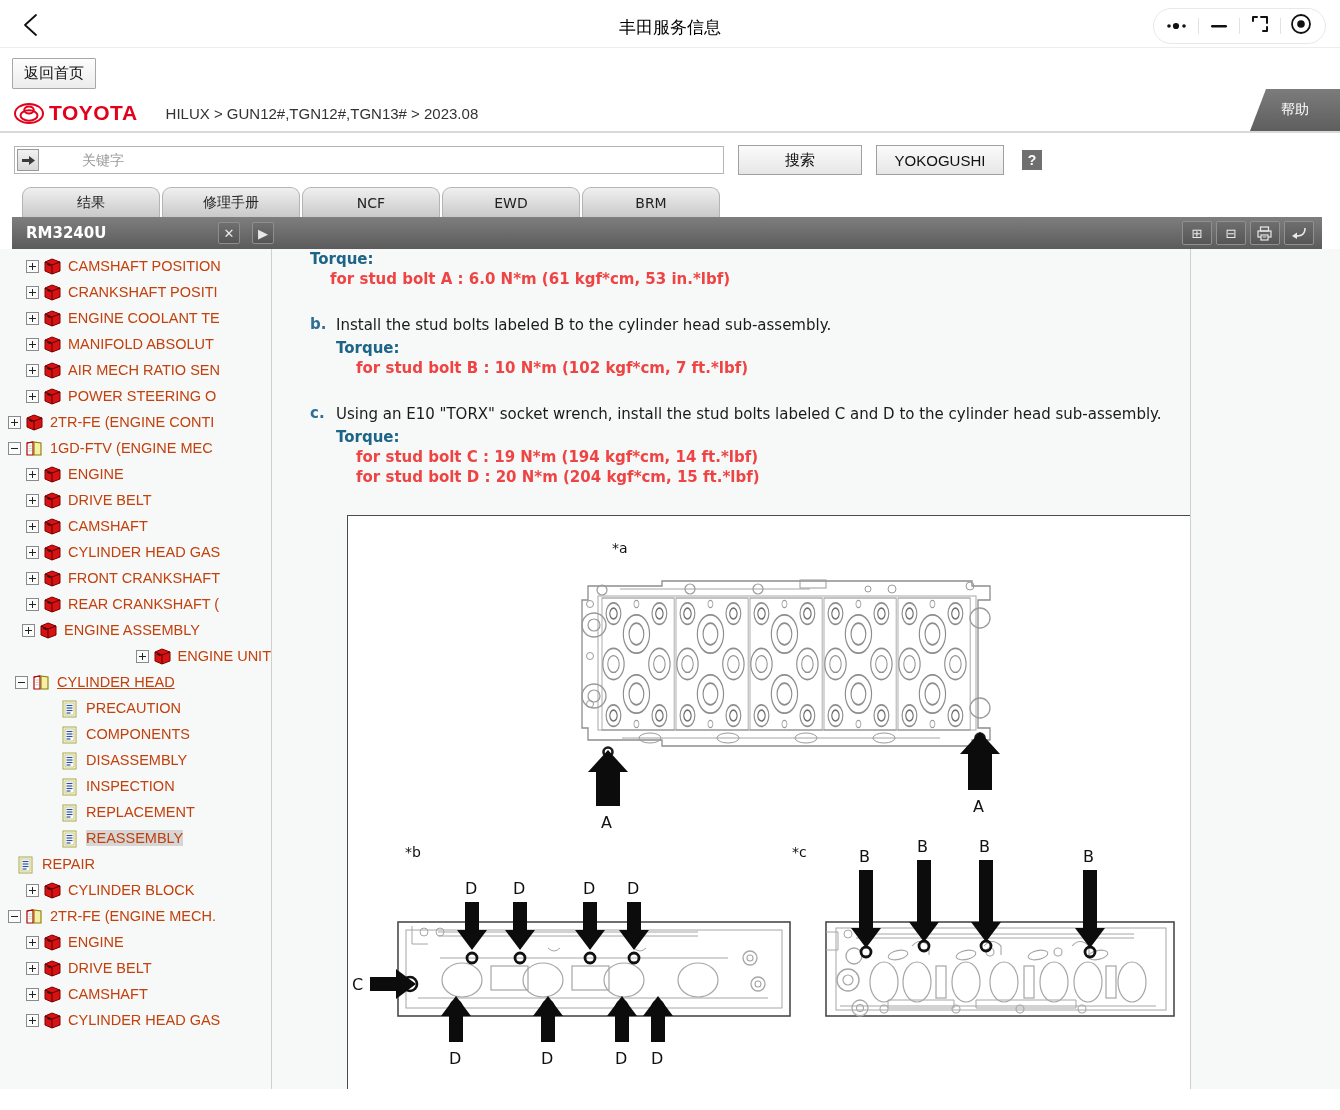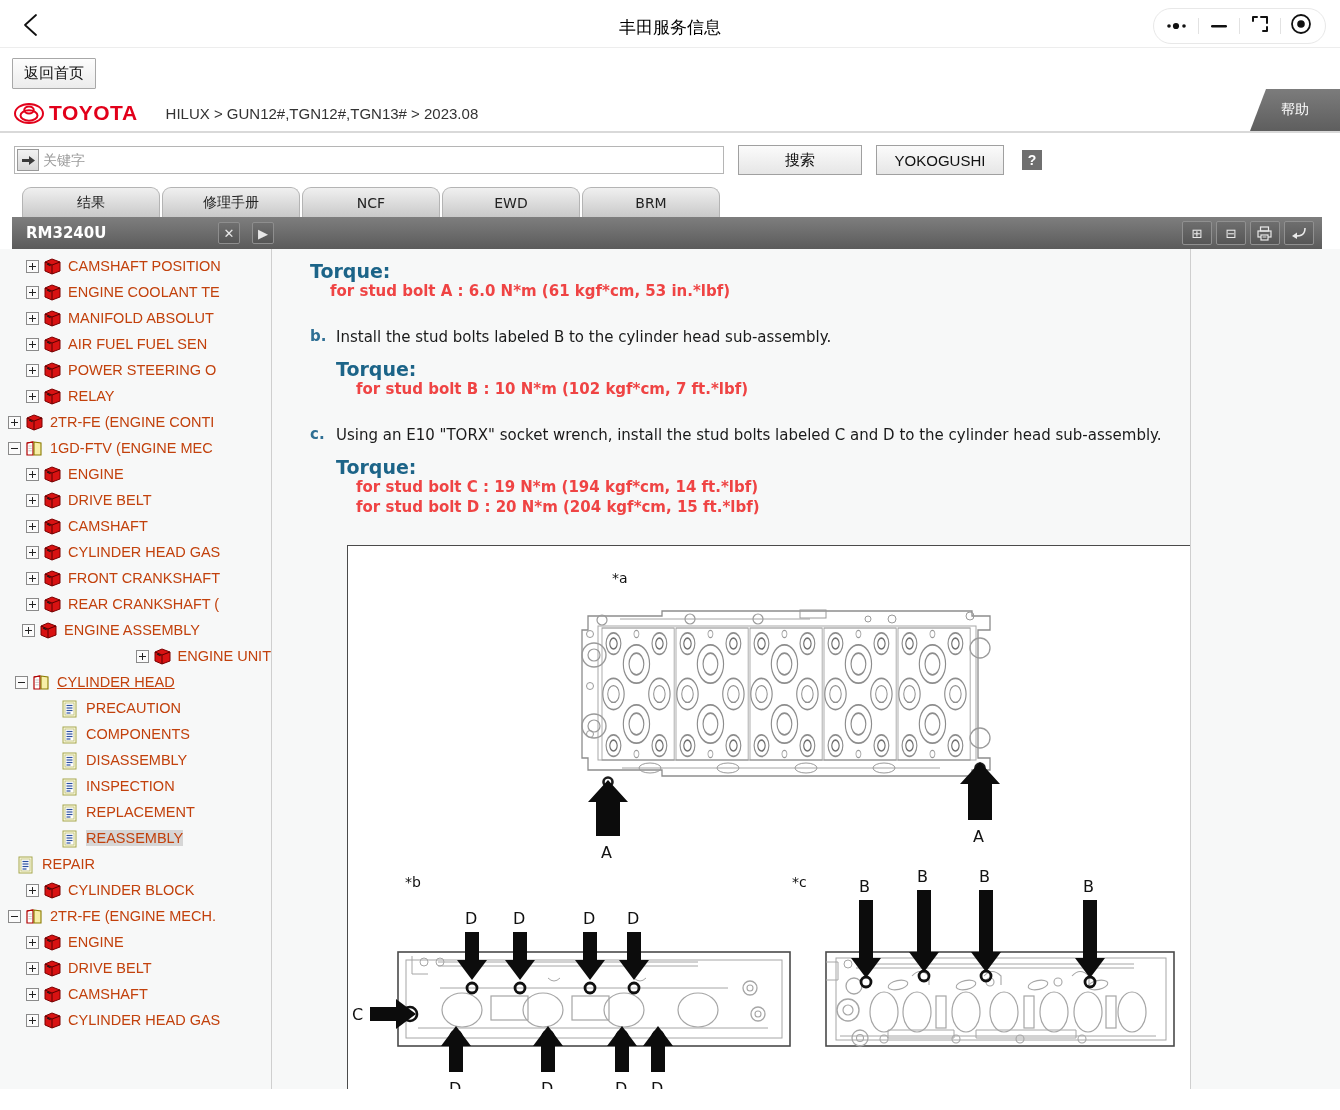--- a/index.html
+++ b/index.html
@@ -96,21 +96,21 @@
   .search-row {
     display: flex; align-items: center;
     padding: 12px 0 10px 14px;
     gap: 14px;
   }
   .search-field {
     position: relative;
     width: 710px; height: 28px;
     border: 1px solid #b5b5b5;
     background: #fff;
-    display: flex; align-items: center;
+    display: flex; align-items: center; gap: 39px;
   }
   .search-arrow {
     width: 22px; height: 22px; margin-left: 2px;
     background: linear-gradient(180deg,#f2f2f2,#d8d8d8);
     border: 1px solid #9a9a9a;
     display: flex; align-items: center; justify-content: center;
     flex: 0 0 auto;
   }
   .search-input {
     border: 0; outline: 0;
@@ -234,24 +234,23 @@
 
   
   .doc-pane {
     flex: 1 1 auto; height: 840px;
     background: #f7f8f8;
     overflow: hidden;
     position: relative;
   }
   .doc-content { padding: 0 0 0 38px; }
   .torque-hdr {
-    color: #1c6488; font-weight: bold; font-size: 19px;
+    color: #1c6488; font-weight: bold; font-size: 15px;
     font-family: "DejaVu Sans", sans-serif;
     line-height: 20px;
-    margin-top: 12px;
   }
   .torque-line {
     color: #ef4444; font-weight: bold; font-size: 15px;
     font-family: "DejaVu Sans", sans-serif;
     padding-left: 20px; line-height: 20px;
   }
   .step {
     display: flex; margin-top: 26px;
   }
   .step-mark {
@@ -422,61 +421,61 @@
             <span class="tlabel">CAMSHAFT POSITION</span>
           </div>
           <div class="tnode" style="padding-left: 26px;">
             <span class="toggle plus"></span>
             <span class="ico"><svg width="19" height="17" viewBox="0 0 19 17" aria-hidden="true">
                 <path d="M2 4 L9 1 L17 4 L17 13 L9 16 L2 13 Z" fill="#d81212" stroke="#7a0000" stroke-width="1"></path>
                 <path d="M2 4 L9 7 L17 4" fill="none" stroke="#5a0000" stroke-width="1"></path>
                 <path d="M9 7 L9 16" stroke="#5a0000" stroke-width="1"></path>
                 <path d="M4 6 L7.5 7.6" stroke="#1a1a1a" stroke-width="1.2"></path>
               </svg></span>
+            <span class="tlabel">CRANKSHAFT POSITI</span>
+          </div>
+          <div class="tnode" style="padding-left: 26px;">
+            <span class="toggle plus"></span>
+            <span class="ico"><svg width="19" height="17" viewBox="0 0 19 17" aria-hidden="true">
+                <path d="M2 4 L9 1 L17 4 L17 13 L9 16 L2 13 Z" fill="#d81212" stroke="#7a0000" stroke-width="1"></path>
+                <path d="M2 4 L9 7 L17 4" fill="none" stroke="#5a0000" stroke-width="1"></path>
+                <path d="M9 7 L9 16" stroke="#5a0000" stroke-width="1"></path>
+                <path d="M4 6 L7.5 7.6" stroke="#1a1a1a" stroke-width="1.2"></path>
+              </svg></span>
             <span class="tlabel">ENGINE COOLANT TE</span>
           </div>
           <div class="tnode" style="padding-left: 26px;">
             <span class="toggle plus"></span>
             <span class="ico"><svg width="19" height="17" viewBox="0 0 19 17" aria-hidden="true">
                 <path d="M2 4 L9 1 L17 4 L17 13 L9 16 L2 13 Z" fill="#d81212" stroke="#7a0000" stroke-width="1"></path>
                 <path d="M2 4 L9 7 L17 4" fill="none" stroke="#5a0000" stroke-width="1"></path>
                 <path d="M9 7 L9 16" stroke="#5a0000" stroke-width="1"></path>
                 <path d="M4 6 L7.5 7.6" stroke="#1a1a1a" stroke-width="1.2"></path>
               </svg></span>
             <span class="tlabel">MANIFOLD ABSOLUT</span>
           </div>
           <div class="tnode" style="padding-left: 26px;">
             <span class="toggle plus"></span>
             <span class="ico"><svg width="19" height="17" viewBox="0 0 19 17" aria-hidden="true">
                 <path d="M2 4 L9 1 L17 4 L17 13 L9 16 L2 13 Z" fill="#d81212" stroke="#7a0000" stroke-width="1"></path>
                 <path d="M2 4 L9 7 L17 4" fill="none" stroke="#5a0000" stroke-width="1"></path>
                 <path d="M9 7 L9 16" stroke="#5a0000" stroke-width="1"></path>
                 <path d="M4 6 L7.5 7.6" stroke="#1a1a1a" stroke-width="1.2"></path>
               </svg></span>
-            <span class="tlabel">AIR FUEL FUEL SEN</span>
+            <span class="tlabel">AIR MECH RATIO SEN</span>
           </div>
           <div class="tnode" style="padding-left: 26px;">
             <span class="toggle plus"></span>
             <span class="ico"><svg width="19" height="17" viewBox="0 0 19 17" aria-hidden="true">
                 <path d="M2 4 L9 1 L17 4 L17 13 L9 16 L2 13 Z" fill="#d81212" stroke="#7a0000" stroke-width="1"></path>
                 <path d="M2 4 L9 7 L17 4" fill="none" stroke="#5a0000" stroke-width="1"></path>
                 <path d="M9 7 L9 16" stroke="#5a0000" stroke-width="1"></path>
                 <path d="M4 6 L7.5 7.6" stroke="#1a1a1a" stroke-width="1.2"></path>
               </svg></span>
             <span class="tlabel">POWER STEERING O</span>
-          </div>
-          <div class="tnode" style="padding-left: 26px;">
-            <span class="toggle plus"></span>
-            <span class="ico"><svg width="19" height="17" viewBox="0 0 19 17" aria-hidden="true">
-                <path d="M2 4 L9 1 L17 4 L17 13 L9 16 L2 13 Z" fill="#d81212" stroke="#7a0000" stroke-width="1"></path>
-                <path d="M2 4 L9 7 L17 4" fill="none" stroke="#5a0000" stroke-width="1"></path>
-                <path d="M9 7 L9 16" stroke="#5a0000" stroke-width="1"></path>
-                <path d="M4 6 L7.5 7.6" stroke="#1a1a1a" stroke-width="1.2"></path>
-              </svg></span>
-            <span class="tlabel">RELAY</span>
           </div>
           <div class="tnode" style="padding-left: 8px;">
             <span class="toggle plus"></span>
             <span class="ico"><svg width="19" height="17" viewBox="0 0 19 17" aria-hidden="true">
                 <path d="M2 4 L9 1 L17 4 L17 13 L9 16 L2 13 Z" fill="#d81212" stroke="#7a0000" stroke-width="1"></path>
                 <path d="M2 4 L9 7 L17 4" fill="none" stroke="#5a0000" stroke-width="1"></path>
                 <path d="M9 7 L9 16" stroke="#5a0000" stroke-width="1"></path>
                 <path d="M4 6 L7.5 7.6" stroke="#1a1a1a" stroke-width="1.2"></path>
               </svg></span>
             <span class="tlabel">2TR-FE (ENGINE CONTI</span>

